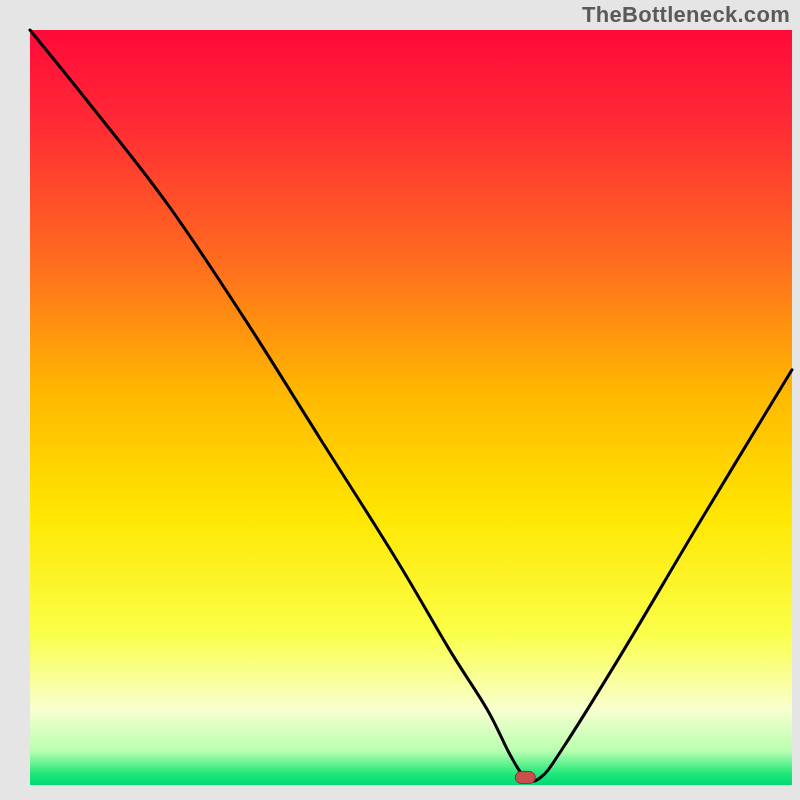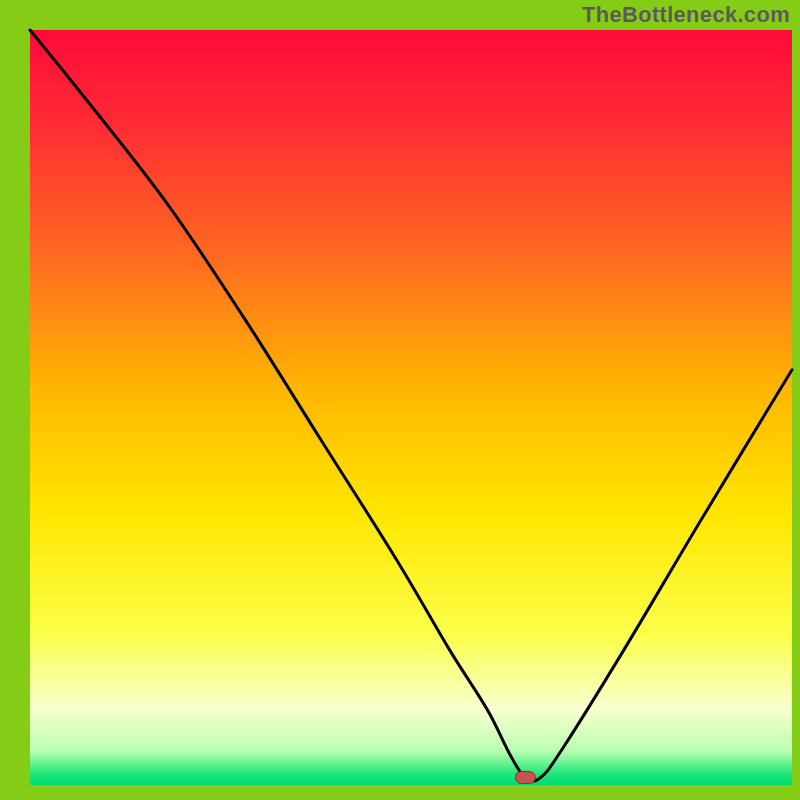--- a/index.html
+++ b/index.html
@@ -7,21 +7,21 @@
     padding: 0;
     width: 800px;
     height: 800px;
     background: #000;
     overflow: hidden;
   }
   .outer {
     position: relative;
     width: 800px;
     height: 800px;
-    background: #84cc16;
+    background: #e5e5e5;
   }
   .watermark {
     position: absolute;
     top: 2px;
     right: 10px;
     color: #5a5a5a;
     font-family: Arial, Helvetica, sans-serif;
     font-size: 22px;
     font-weight: 600;
     letter-spacing: 0.3px;

